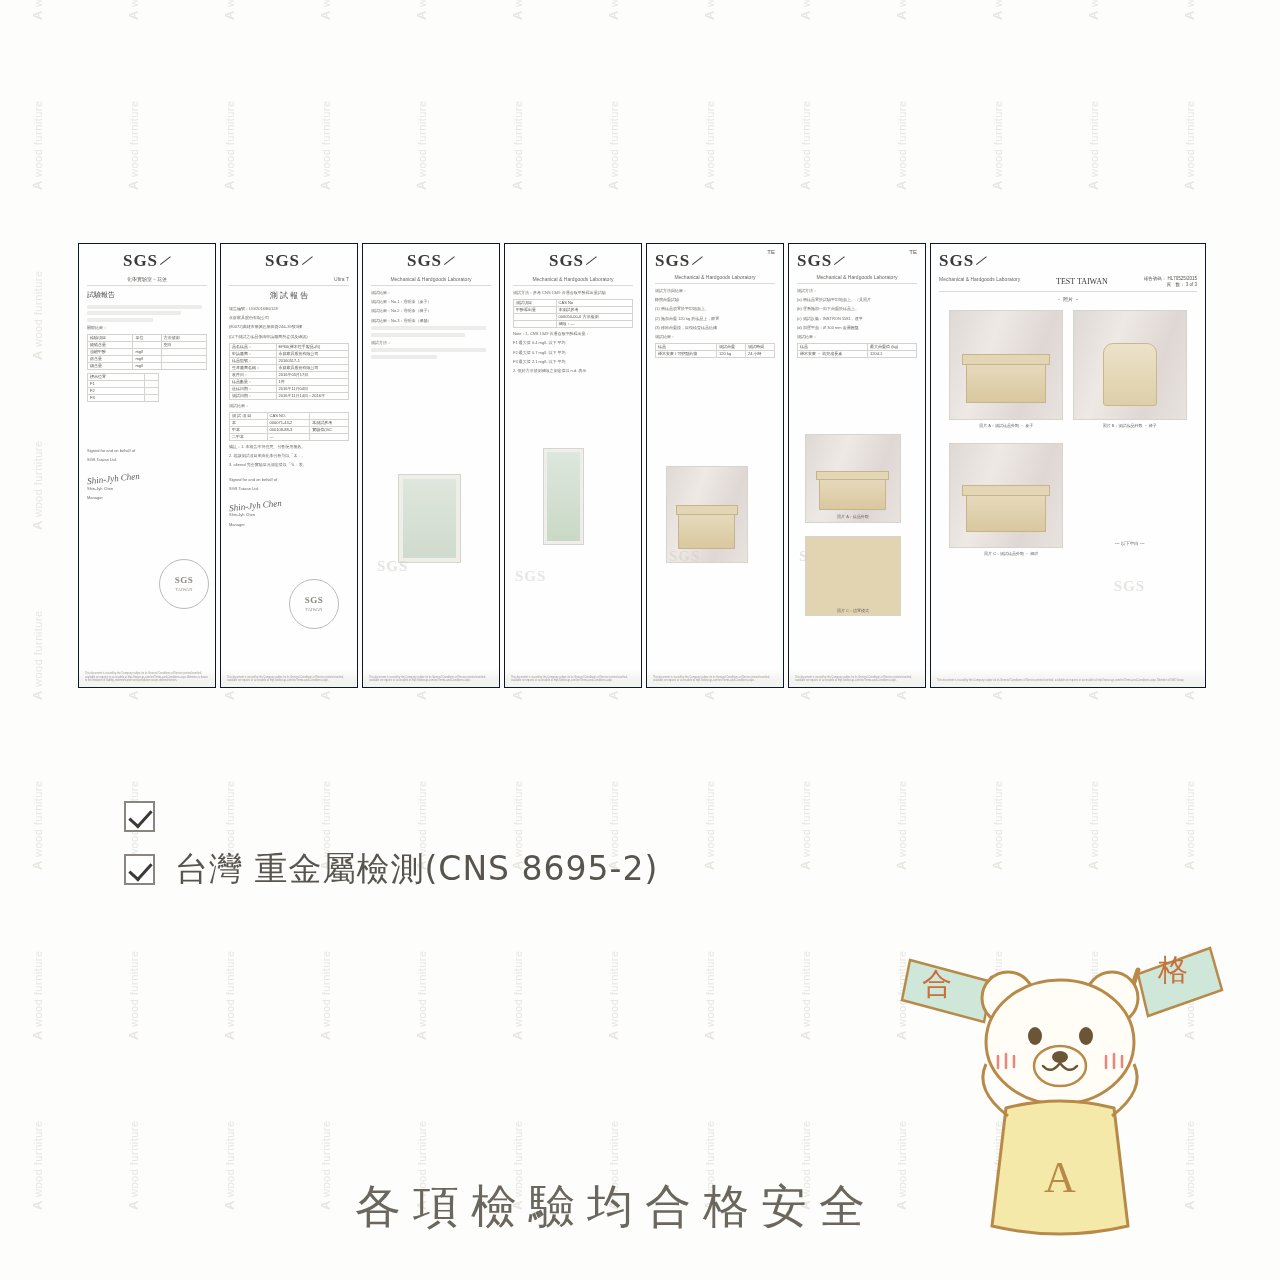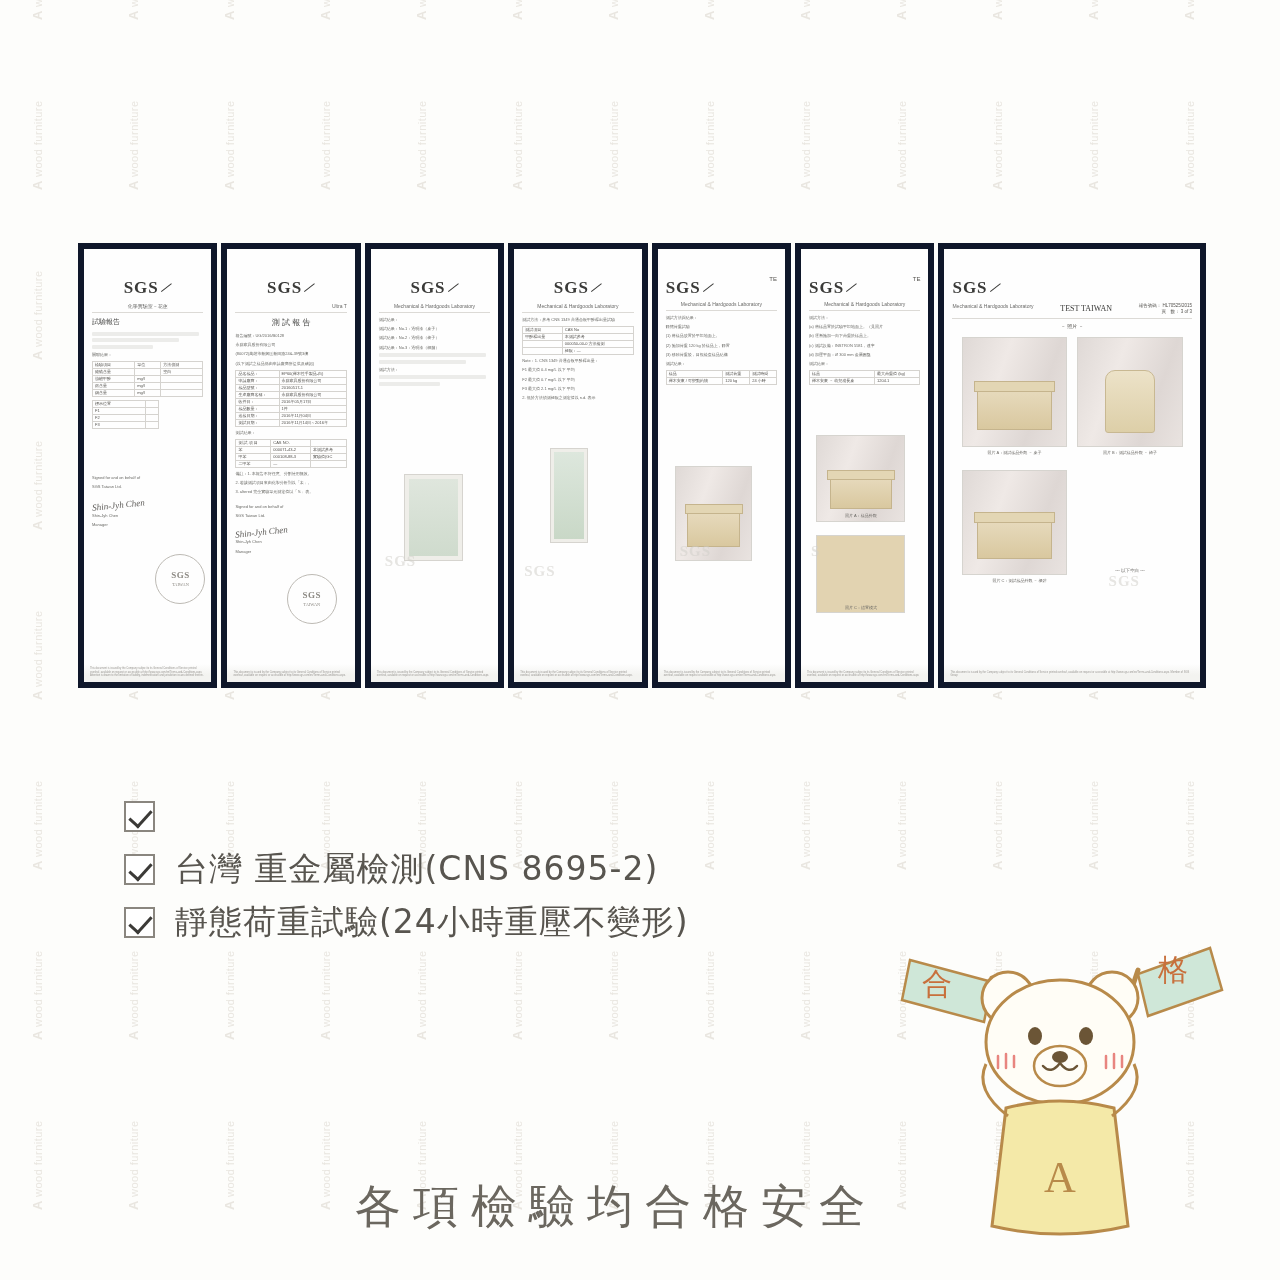--- a/index.html
+++ b/index.html
@@ -76,23 +76,23 @@
     left: 78px; top: 243px;
     width: 1128px; height: 445px;
     display: flex;
     gap: 4px;
     z-index: 4;
   }
   .cert {
     position: relative;
     flex: 1 1 0;
     background: #fefefe;
-    border: 6px solid #0f172a;
+    border: 1px solid #0f172a;
     overflow: hidden;
-    padding: 26px 8px 22px 8px;
+    padding: 4px 8px 22px 8px;
     font-size: 4.2px;
     line-height: 1.5;
     color: #5a5a58;
   }
   .cert::after {
     content: "";
     position: absolute;
     left: 0; right: 0; bottom: 0;
     height: 18px;
     background: linear-gradient(180deg, rgba(250,250,248,0) 0%, #f3f3f0 60%);
@@ -747,24 +747,20 @@
   </div>
 
   <div class="checklist">
     <div class="check-row">
       <div class="checkbox"></div>
     </div>
     <div class="check-row">
       <div class="checkbox"></div>
       <div class="check-label">台灣 重金屬檢測(CNS 8695-2)</div>
     </div>
-    <div class="check-row">
-      <div class="checkbox"></div>
-      <div class="check-label">靜態荷重試驗(24小時重壓不變形)</div>
-    </div>
   </div>
 
   <div class="tagline">各項檢驗均合格安全</div>
 
   <div class="mascot">
     <svg viewBox="0 0 360 340" width="360" height="340">
 
       <g>
         <path d="M30 40 L112 62 L104 102 L22 80 Z" fill="#cfe7d8" stroke="#b88a4a" stroke-width="2.5"></path>
         <line x1="112" y1="58" x2="150" y2="150" stroke="#b88a4a" stroke-width="5" stroke-linecap="round"></line>

